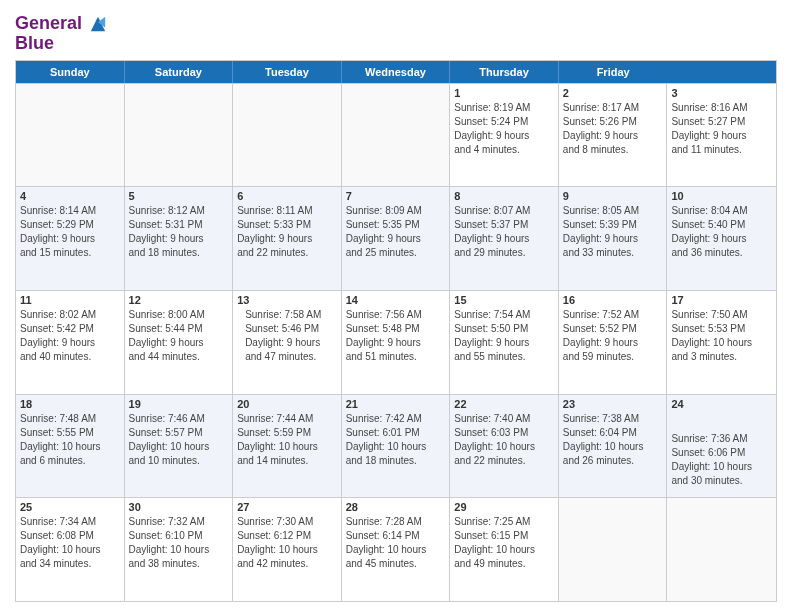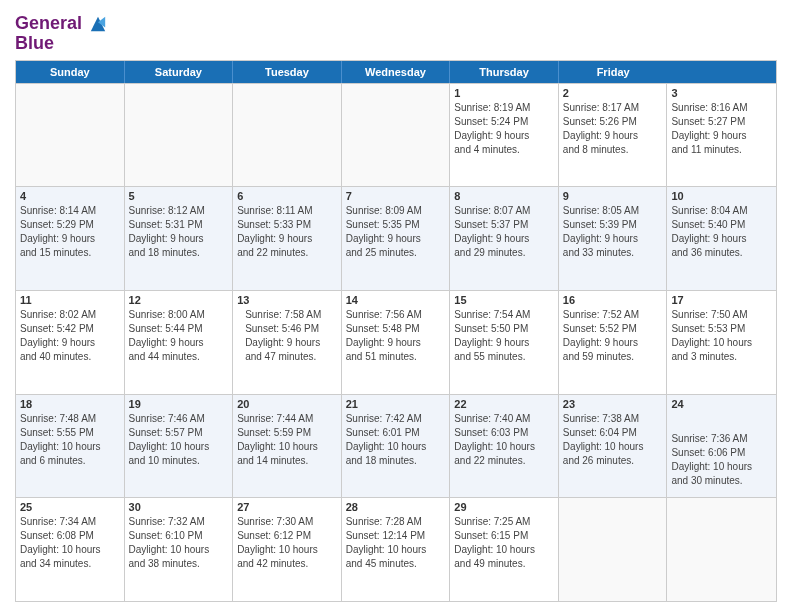--- a/index.html
+++ b/index.html
@@ -341,21 +341,21 @@
           <div class="cal-cell">
             <div class="day-num">27</div>
             <div class="day-info" style="white-space: pre-line;">Sunrise: 7:30 AM
 Sunset: 6:12 PM
 Daylight: 10 hours
 and 42 minutes.</div>
           </div>
           <div class="cal-cell">
             <div class="day-num">28</div>
             <div class="day-info" style="white-space: pre-line;">Sunrise: 7:28 AM
-Sunset: 12:14 PM
+Sunset: 6:14 PM
 Daylight: 10 hours
 and 45 minutes.</div>
           </div>
           <div class="cal-cell">
             <div class="day-num">29</div>
             <div class="day-info" style="white-space: pre-line;">Sunrise: 7:25 AM
 Sunset: 6:15 PM
 Daylight: 10 hours
 and 49 minutes.</div>
           </div>

